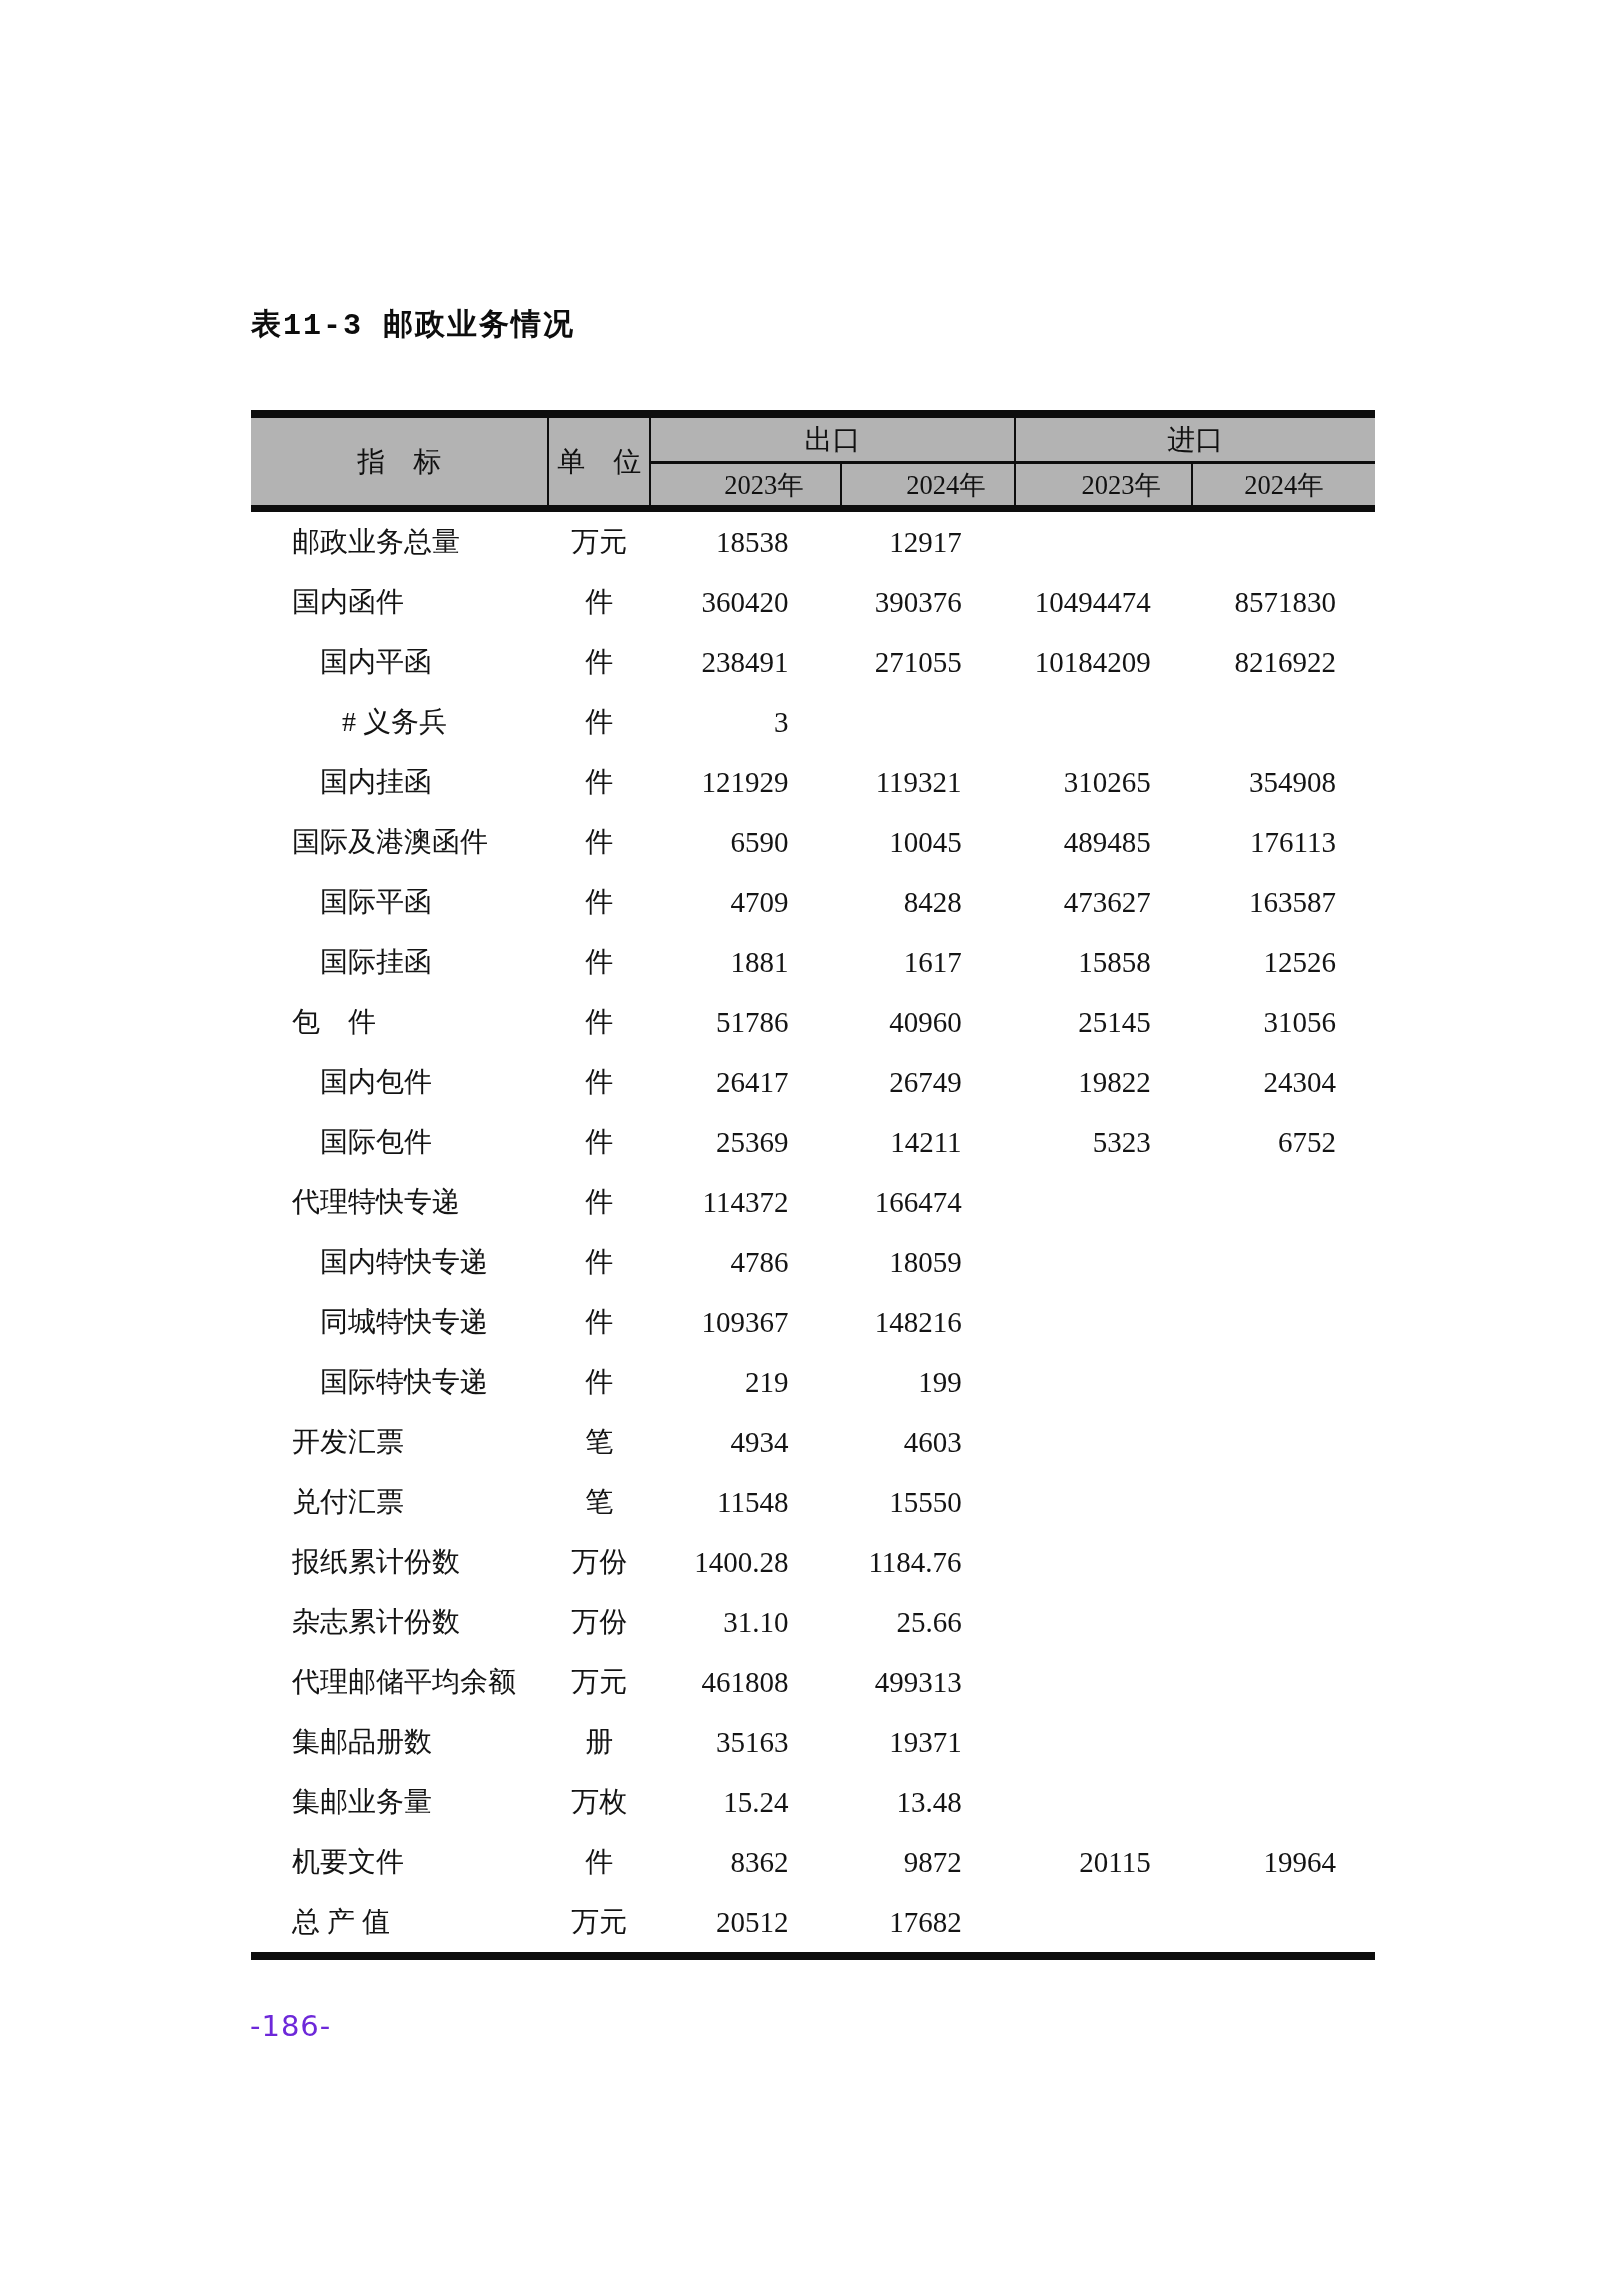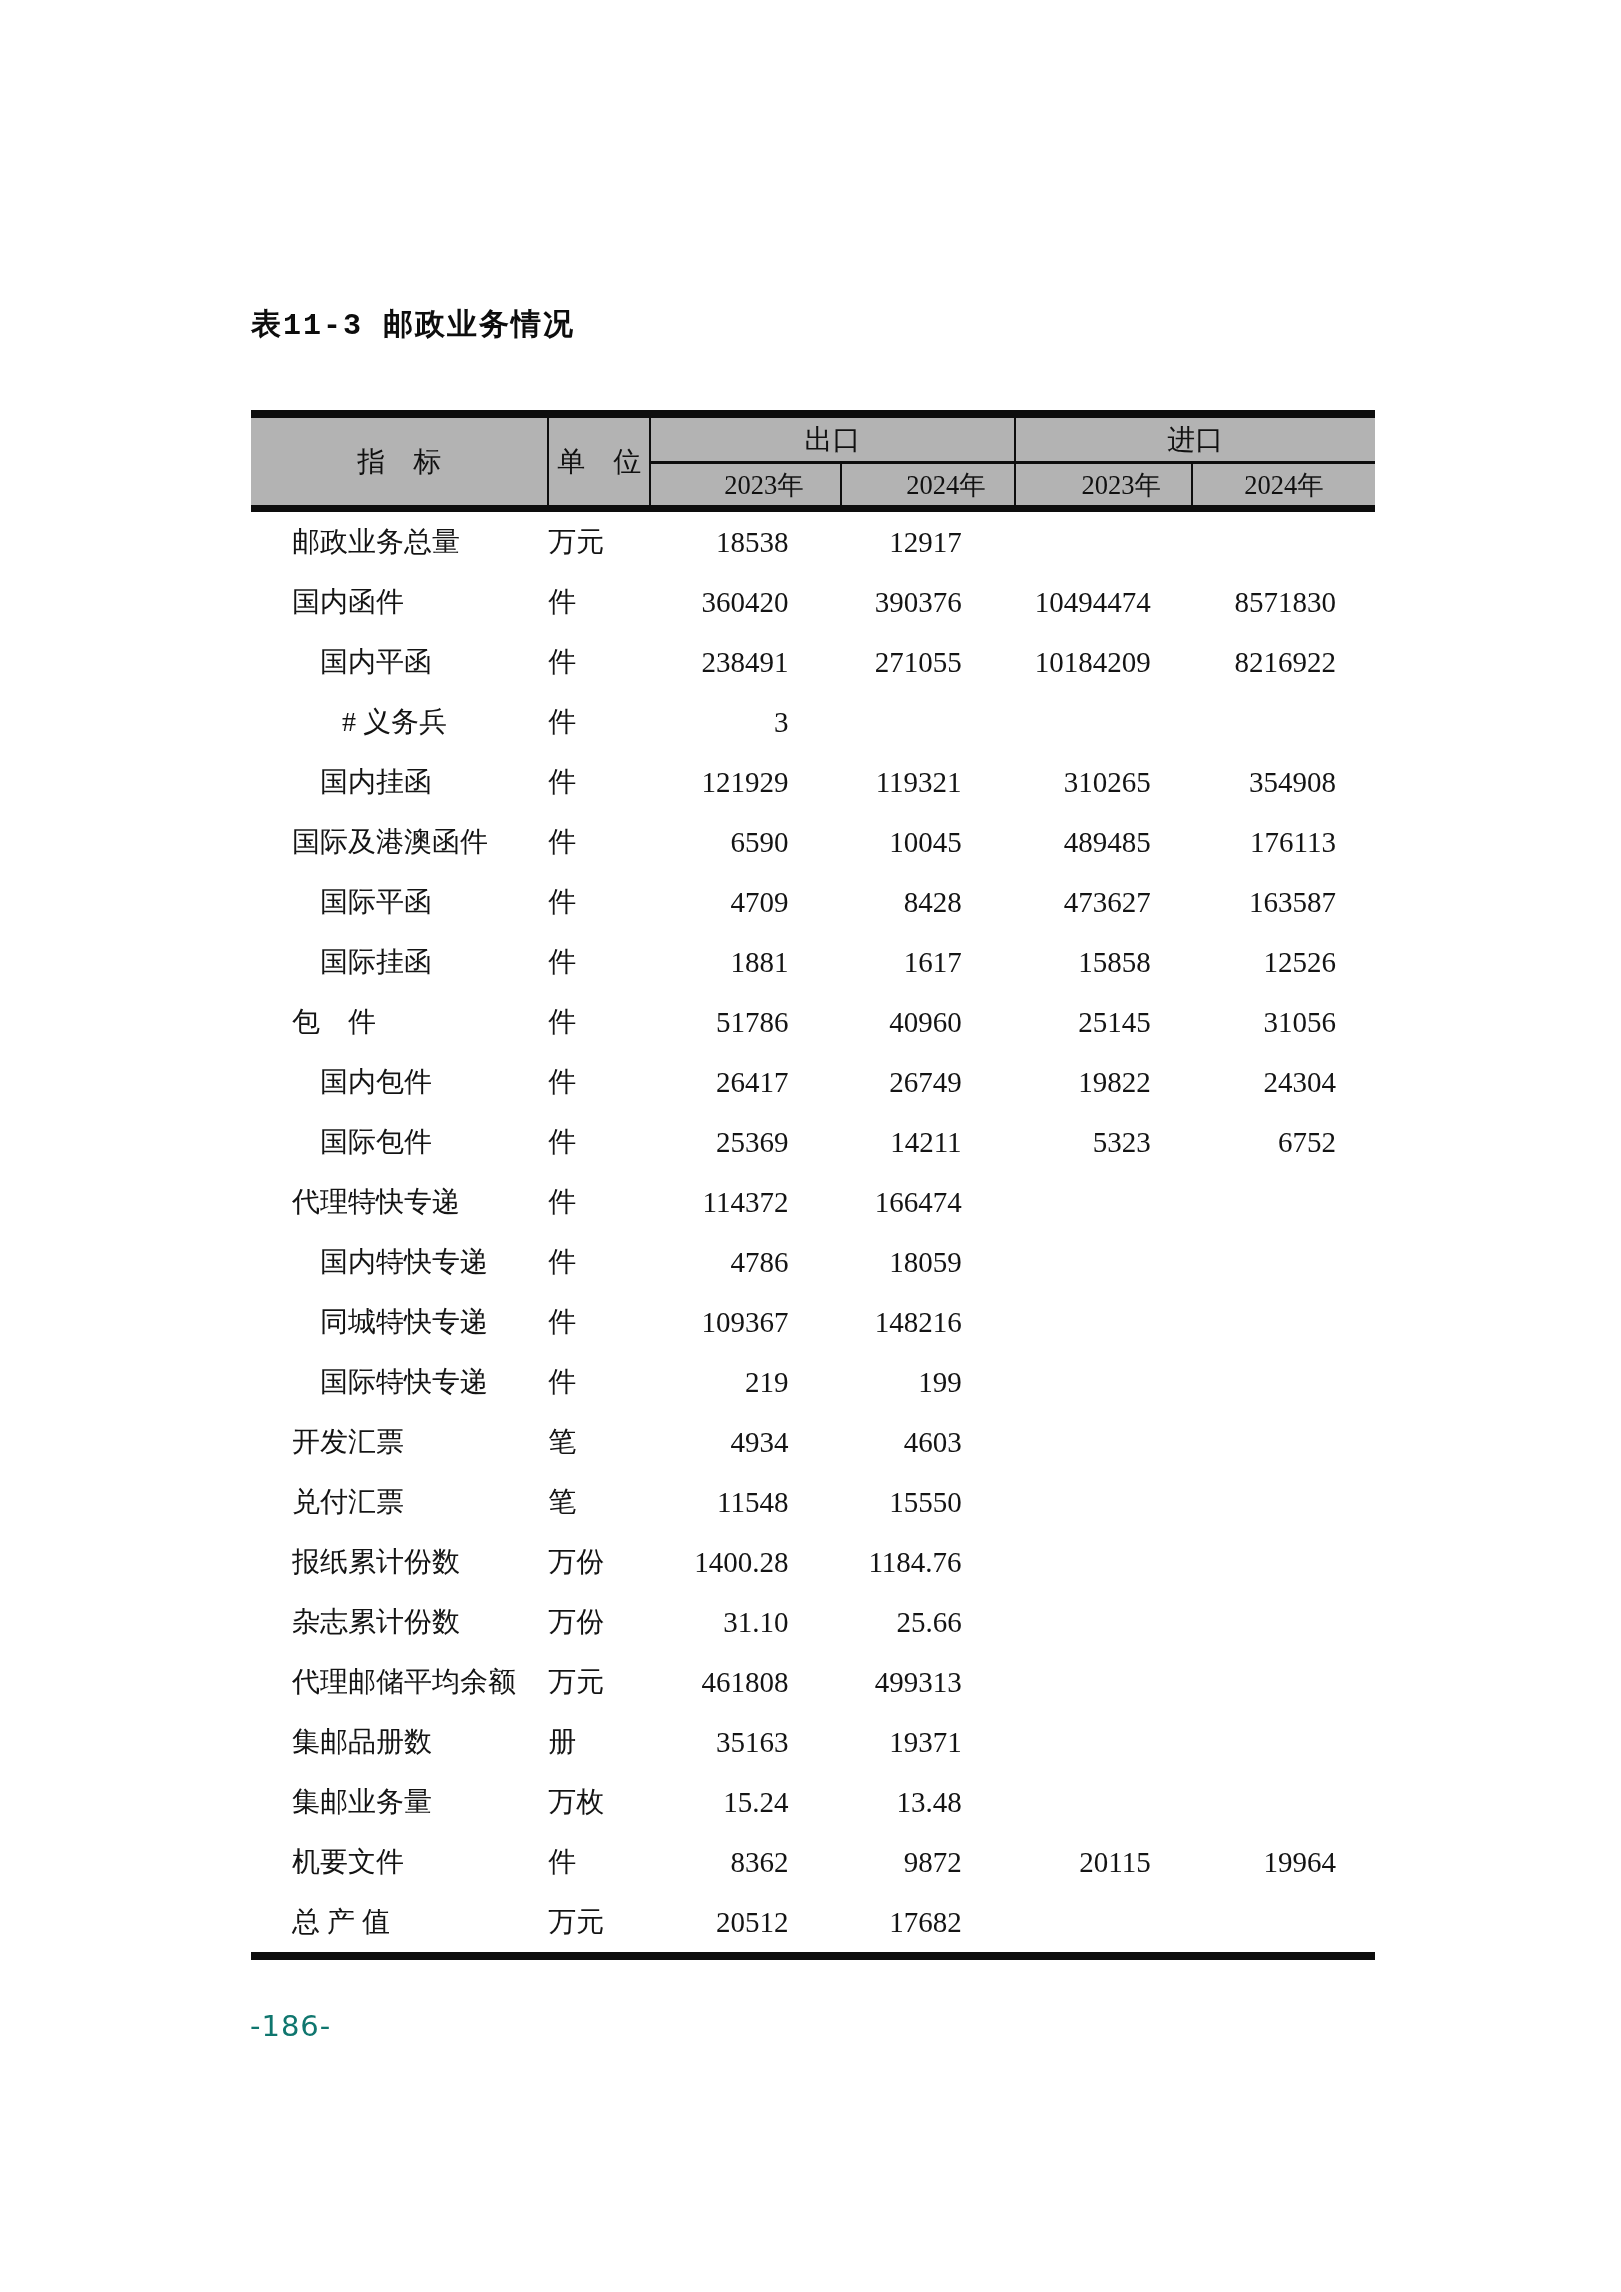--- a/index.html
+++ b/index.html
@@ -50,33 +50,33 @@
     height: 60px;
     padding: 0;
     font-size: 28px;
     color: #141414;
     white-space: pre;
     overflow: hidden;
   }
   td.cell-indicator { text-align: left; padding-left: 41px; }
   td.cell-indicator.ind-1 { padding-left: 69px; }
   td.cell-indicator.ind-2 { padding-left: 91px; }
-  td.cell-unit { }
+  td.cell-unit { text-align: center; }
   td.cell-num  { text-align: right; font-size: 29px; }
   td.col-e23 { padding-right: 53px; }
   td.col-e24 { padding-right: 53px; }
   td.col-i23 { padding-right: 41px; }
   td.col-i24 { padding-right: 39px; }
   .page-number {
     position: absolute;
     left: 250px; top: 2009px;
     font-family: "DejaVu Sans", "Liberation Sans", sans-serif;
     font-size: 29px;
     letter-spacing: 1px;
-    color: #0f766e;
+    color: #6d28d9;
   }
 </style>
 </head>
 <body>
 
 <h1 class="page-title">表11-3 邮政业务情况</h1>
 
 <table class="data-table">
   <colgroup>
     <col style="width:297px">

